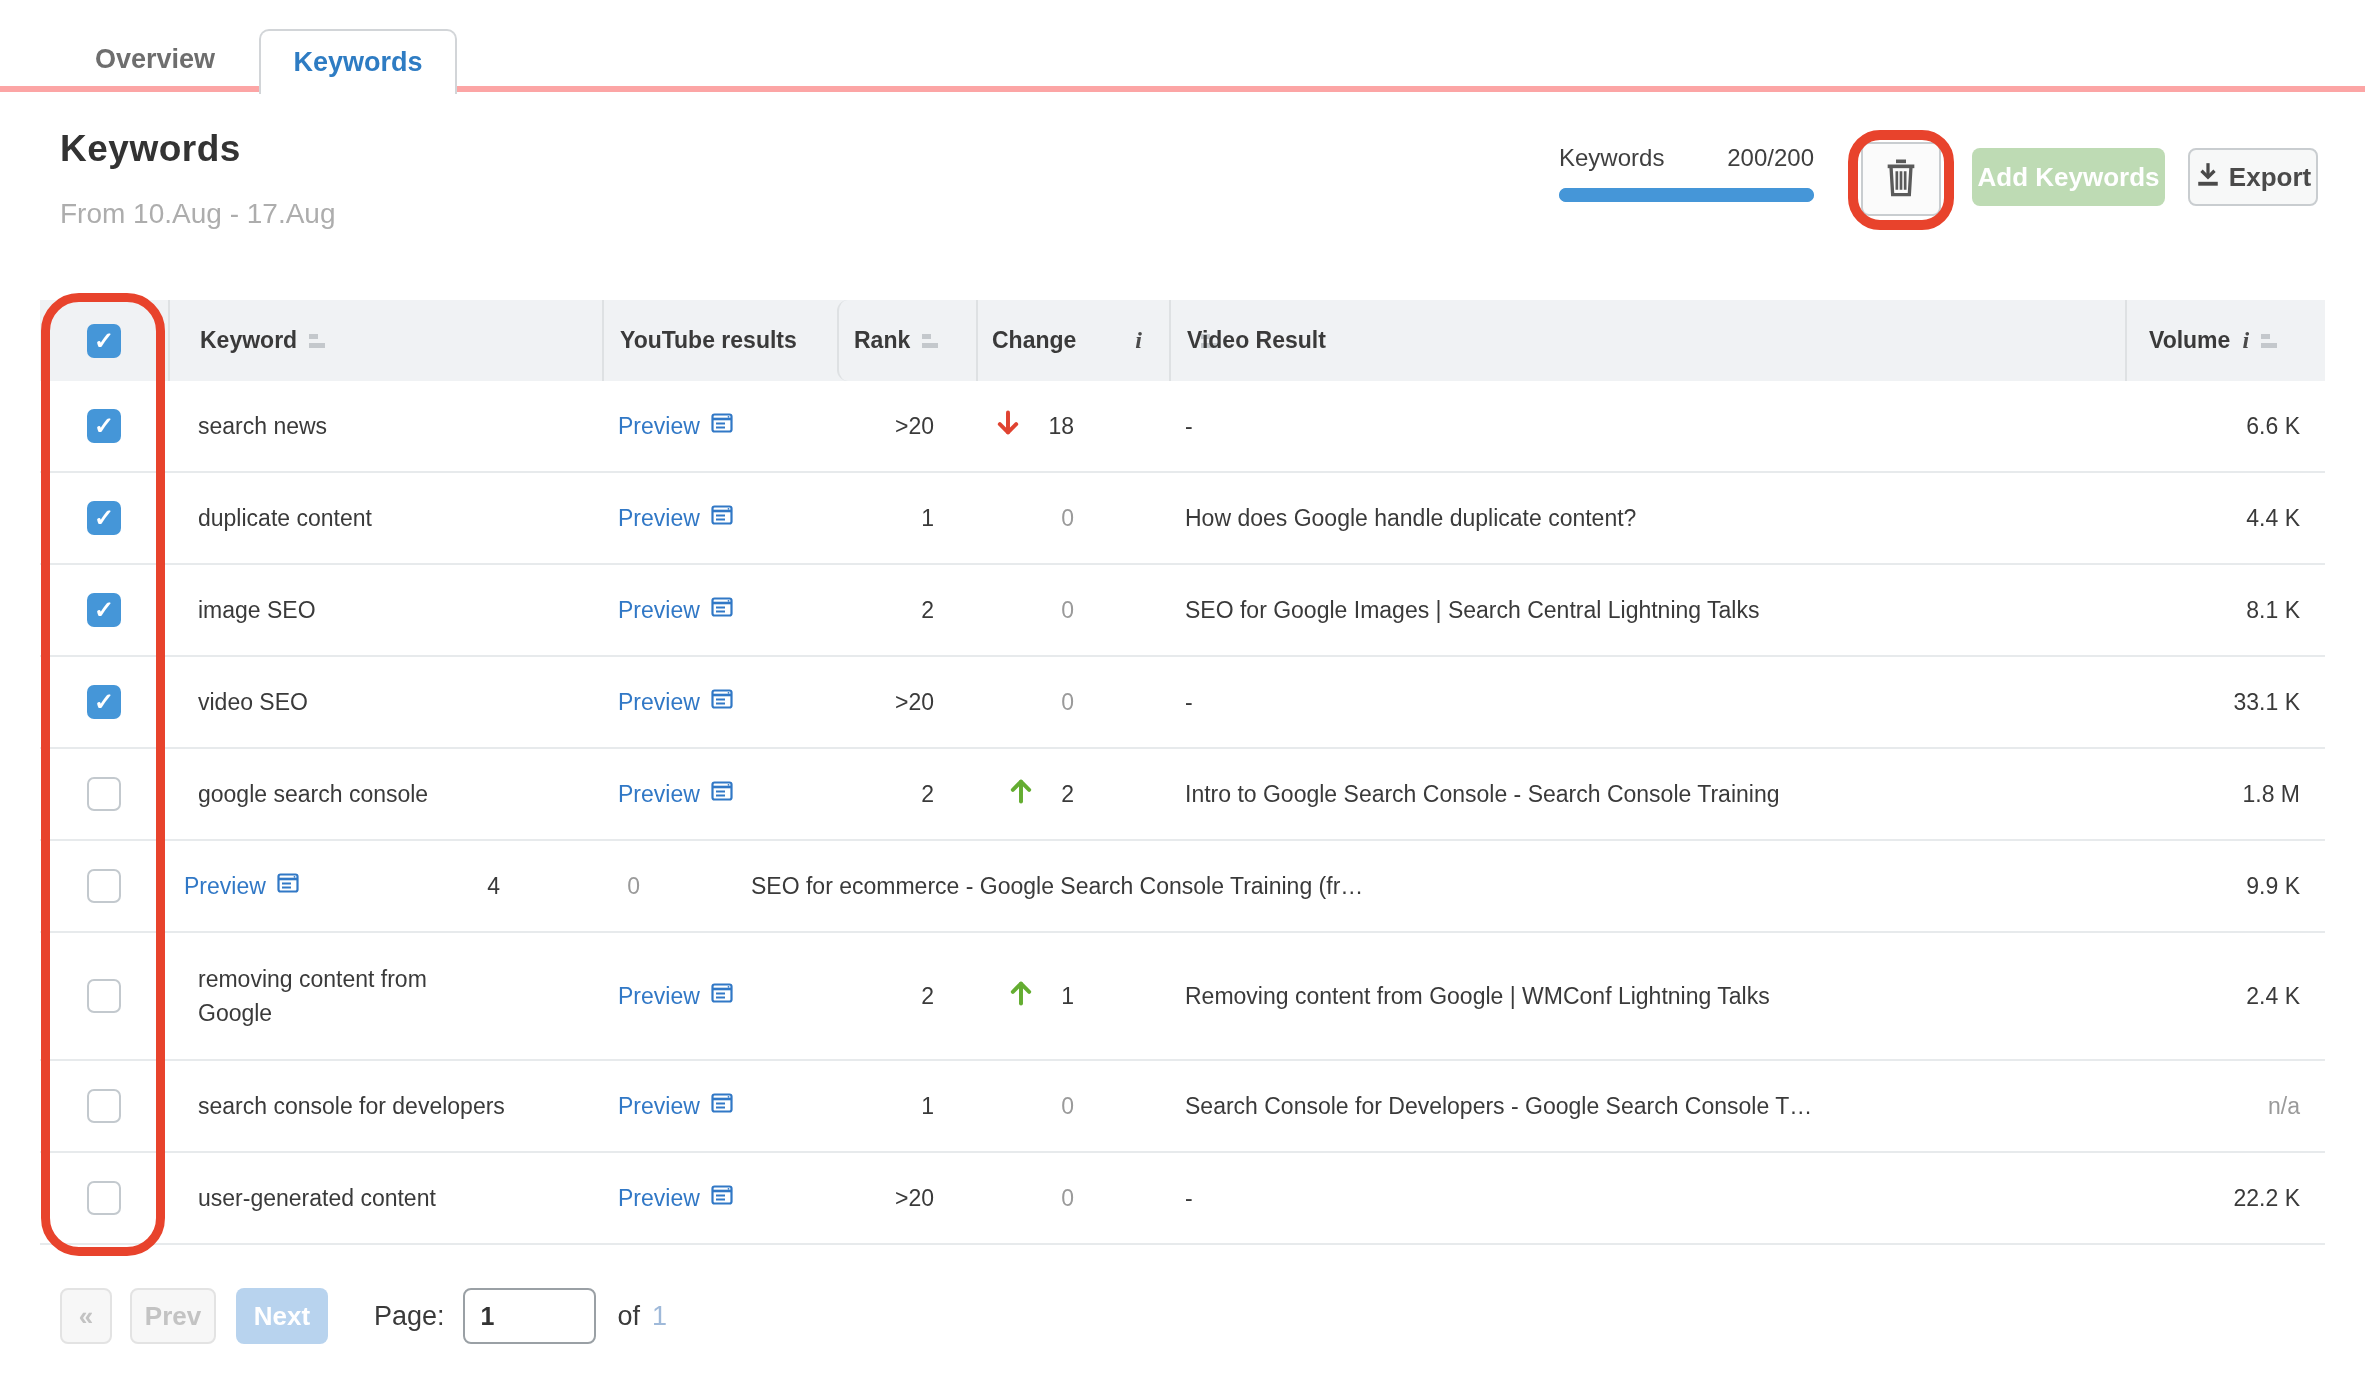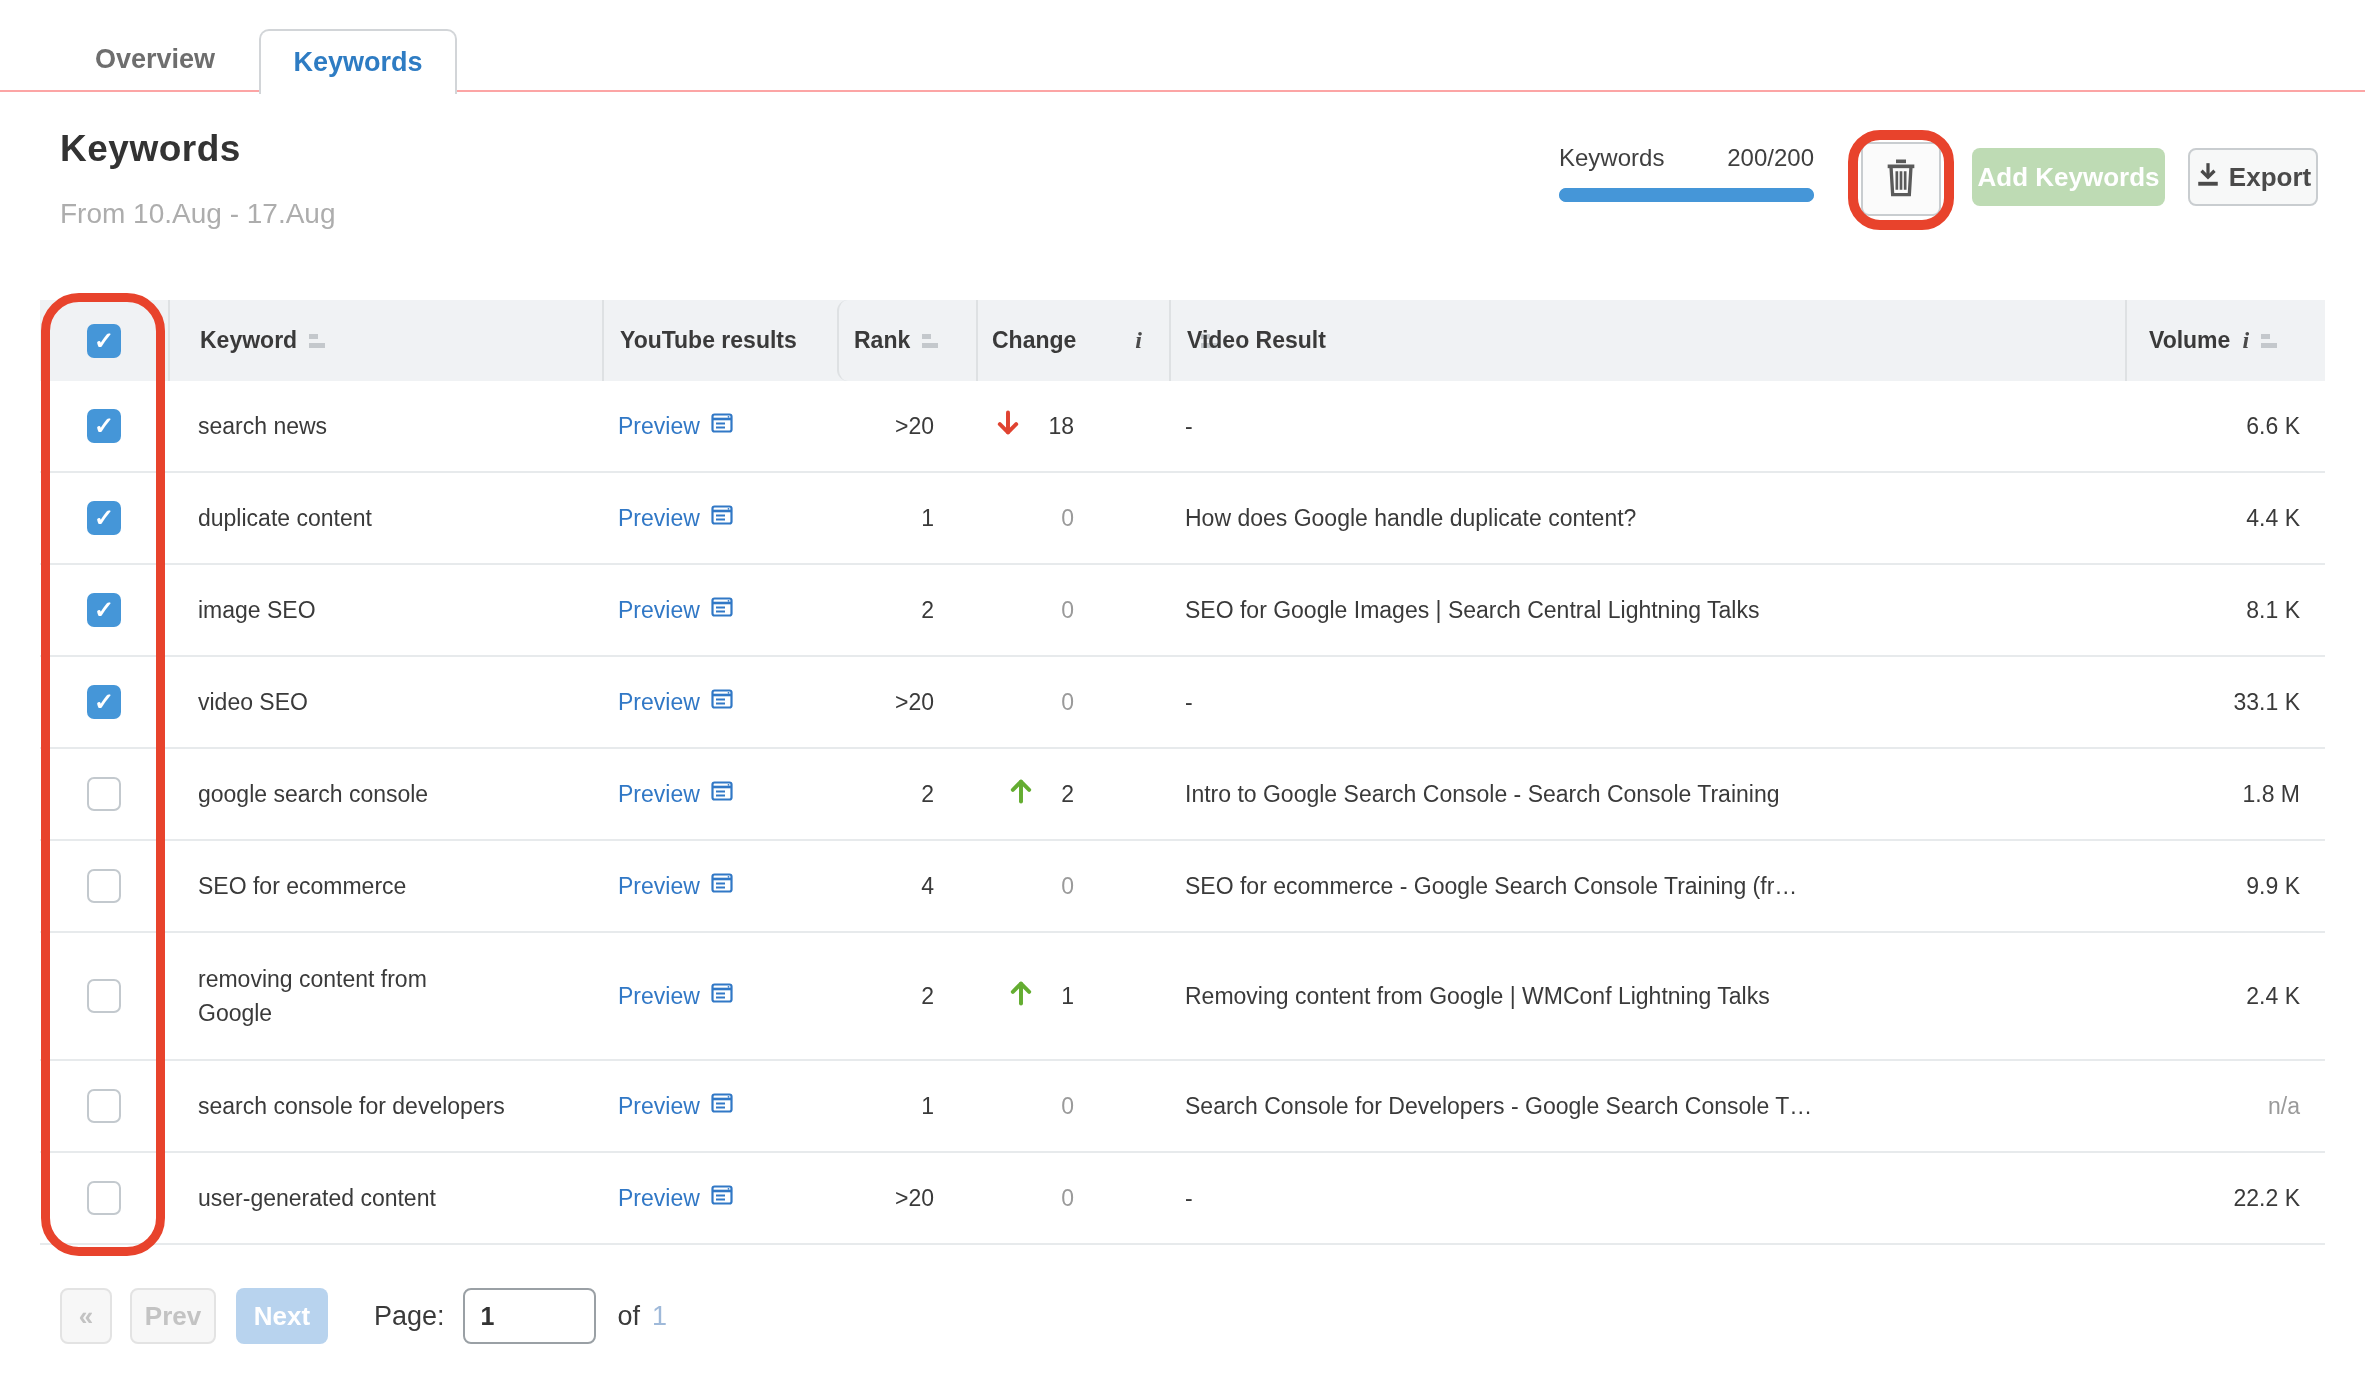--- a/index.html
+++ b/index.html
@@ -1,21 +1,21 @@
 <!DOCTYPE html>
 <html><head>
 <meta charset="utf-8">
 <style>
   * { margin:0; padding:0; box-sizing:border-box; }
   html,body { background:#fff; }
   body { font-family:"Liberation Sans", sans-serif; color:#3a3a3a; }
   .page { position:relative; width:2365px; height:1384px; background:#fff; overflow:hidden; }
 
   
-  .tabbar { position:absolute; top:0; left:0; width:2365px; height:92px; border-bottom:2px solid #fca5a5; }
+  .tabbar { position:absolute; top:0; left:0; width:2365px; height:92px; border-bottom:6px solid #fca5a5; }
   .tab { position:absolute; font-size:27px; font-weight:bold; cursor:pointer; }
   .tab-overview { left:95px; top:44px; color:#6e6e6e; }
   .tab-keywords-box {
     position:absolute; left:259px; top:29px; width:198px; height:65px; background:#fff;
     border:2px solid #d2d5d8; border-bottom:none; border-radius:10px 10px 0 0;
     display:flex; align-items:center; justify-content:center; z-index:2;
   }
   .tab-keywords-box span { font-size:27px; font-weight:bold; color:#2e7cc3; }
 
   
@@ -372,23 +372,20 @@
     <div class="col-video"><span>Intro to Google Search Console - Search Console Training</span></div>
     <div class="col-volume">
             <span>1.8 M</span>
           </div>
   </div>
 
   <div class="trow">
     <div class="col-check">
       <div class="checkbox unchecked"></div>
     </div>
-    <div class="col-keyword">
-      <span class="keyword-label">SEO for ecommerce</span>
-    </div>
     <div class="col-youtube">
       <span class="preview-link">
         <span>Preview</span>
         <span>
           <svg width="24" height="24" viewBox="0 0 24 24" fill="none" stroke="#3178c6" stroke-width="2.2">
             <rect x="2.5" y="3.5" width="19" height="17" rx="2"></rect>
             <path d="M2.5 8h19" stroke-width="2.6"></path>
             <circle cx="18.5" cy="5.8" r="0.9" fill="#3178c6" stroke="none"></circle>
             <path d="M6 12.5h9M6 16.5h9" stroke-width="2"></path>
           </svg>

